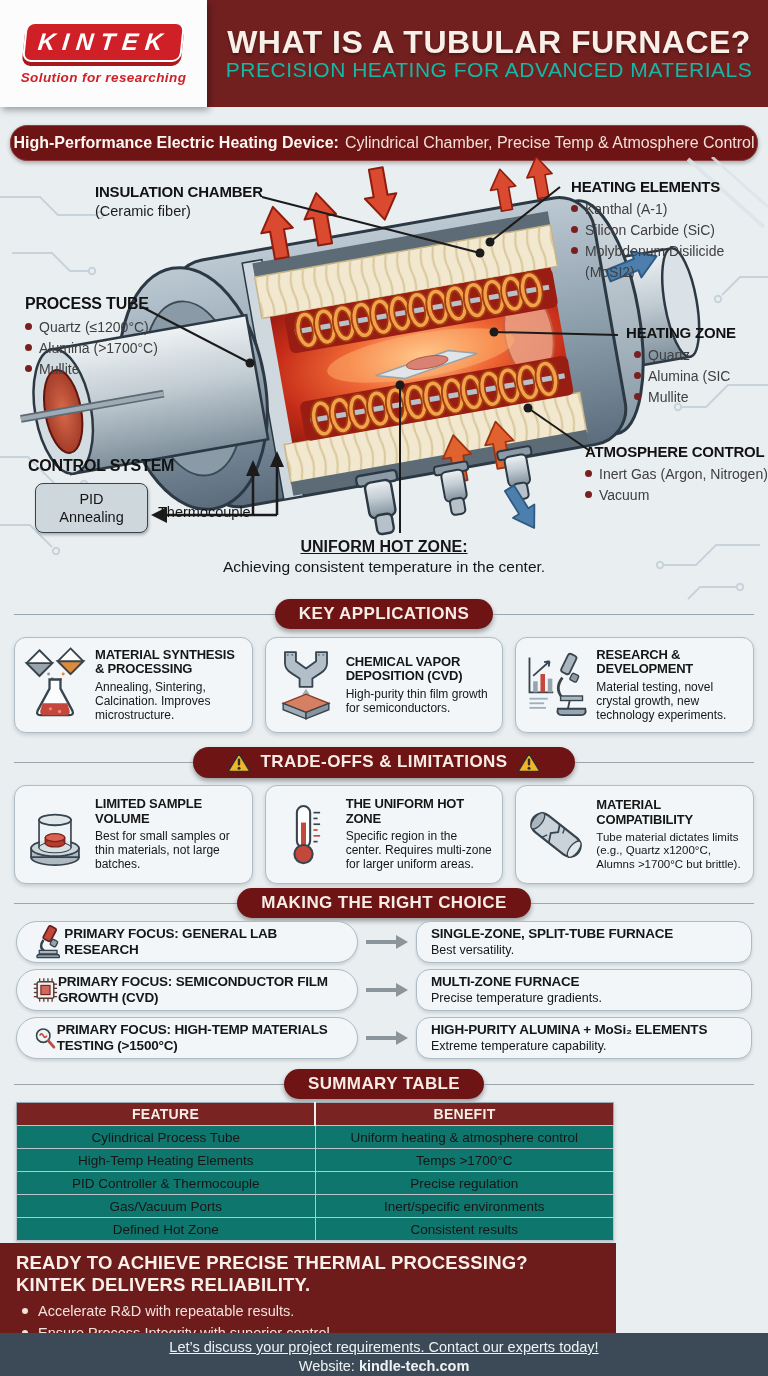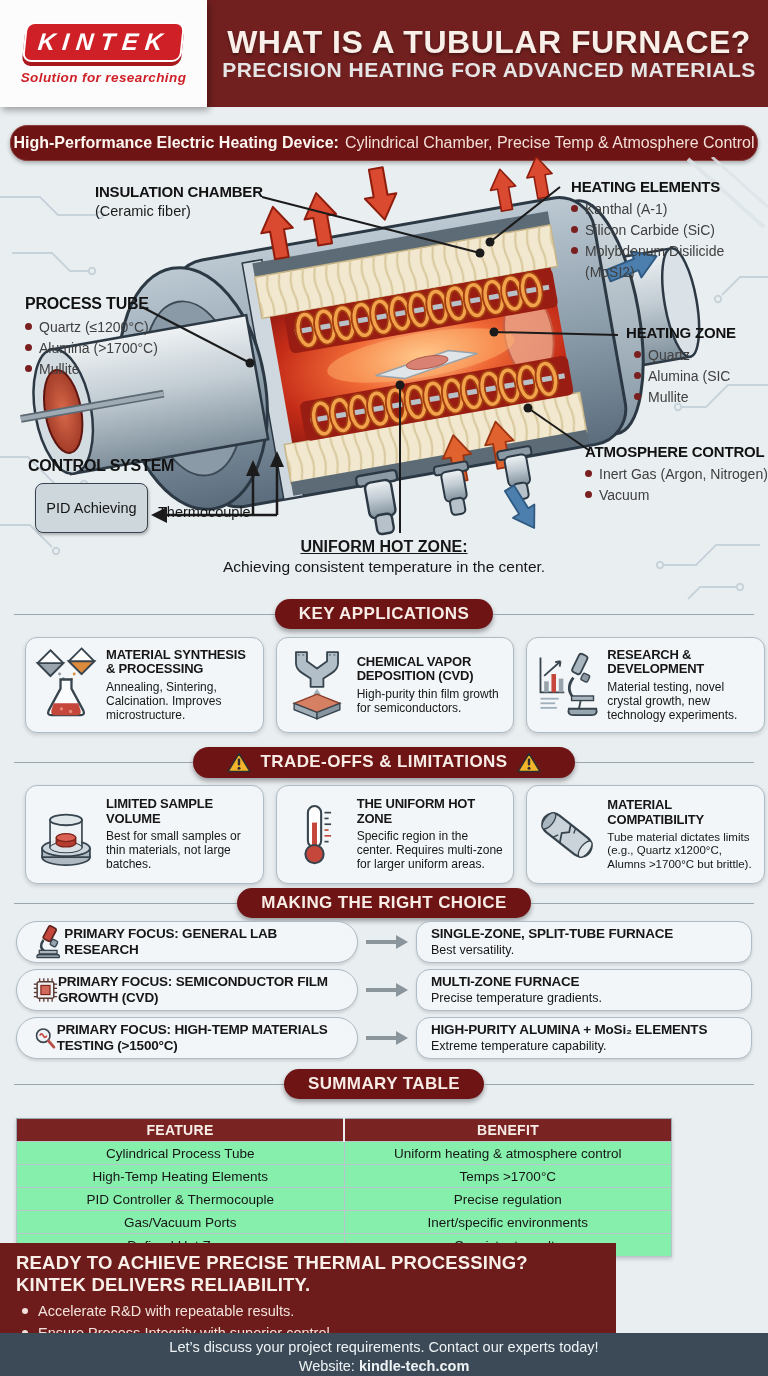--- a/index.html
+++ b/index.html
@@ -13,21 +13,21 @@
             box-shadow:2px 3px 7px rgba(0,0,0,.35);display:flex;flex-direction:column;
             align-items:center;justify-content:center;z-index:3;}
   .logo-badge{background:#cf2027;color:#fff;border:2px solid #fff;border-radius:9px;
               box-shadow:0 4px 0 #a8181d;padding:4px 12px;font-weight:800;font-style:italic;
               font-size:24px;letter-spacing:7px;transform:skewX(-6deg);}
   .logo-tagline{color:#cf2027;font-weight:700;font-style:italic;font-size:13.5px;margin-top:8px;letter-spacing:.4px;}
   .header-text{position:absolute;left:210px;top:0;width:558px;height:107px;display:flex;
                flex-direction:column;align-items:center;justify-content:center;}
   .header-title{color:#f8efe9;font-size:32px;font-weight:800;letter-spacing:.5px;line-height:1;
                 text-shadow:0 2px 3px rgba(0,0,0,.35);white-space:nowrap;}
-  .header-sub{color:#e5e5e5;font-size:21px;font-weight:700;letter-spacing:.5px;white-space:nowrap;}
+  .header-sub{color:#14b8a6;font-size:21px;font-weight:400;letter-spacing:.5px;white-space:nowrap;}
 
   
   .banner{position:absolute;top:125px;left:10px;width:748px;height:36px;background:#6e1414;
           border:1px solid #8d4040;border-radius:17px;display:flex;align-items:center;
           justify-content:center;box-shadow:0 2px 4px rgba(0,0,0,.3);white-space:nowrap;}
   .banner b{color:#fdf6f1;font-size:16px;}
   .banner span.rest{color:#f3dfd8;font-size:16px;margin-left:6px;font-weight:400;}
 
   
   #diagram{position:absolute;top:157px;left:0;width:768px;height:443px;}
@@ -50,21 +50,21 @@
   
   .sec{position:absolute;left:0;width:768px;height:32px;display:flex;align-items:center;z-index:4;}
   .sec .line{flex:1;height:1px;background:#9aa7af;}
   .sec .edge{width:14px;}
   .pill{background:#6e1414;color:#f7ece6;font-weight:800;font-size:17px;letter-spacing:.4px;
         padding:5px 24px;border-radius:17px;box-shadow:0 3px 5px rgba(0,0,0,.35);
         white-space:nowrap;display:flex;align-items:center;}
   .pill .warn{margin:0 10px;display:block;}
 
   
-  .cards{position:absolute;left:25px;width:740px;display:flex;gap:12px;z-index:4;}
+  .cards{position:absolute;left:14px;width:740px;display:flex;gap:12px;z-index:4;}
   .card{flex:1;background:#f2f6f8;border:1.6px solid #aebcc5;border-radius:12px;
         box-shadow:0 2px 4px rgba(0,0,0,.15);display:flex;align-items:center;
         padding:6px 9px 6px 7px;gap:7px;}
   .card .cicon{flex:0 0 66px;display:flex;align-items:center;justify-content:center;}
   .card h4{font-size:13px;font-weight:800;line-height:1.12;margin:0 0 4px;letter-spacing:-.2px;}
   .card p{font-size:12px;line-height:1.16;margin:0;}
 
   
   .choice-left{position:absolute;left:16px;width:342px;height:42px;background:#f2f6f8;
                border:1.6px solid #aebcc5;border-radius:21px;display:flex;align-items:center;
@@ -72,38 +72,38 @@
   .choice-left .flabel{font-size:13.5px;font-weight:800;line-height:1.15;letter-spacing:-.2px;}
   .choice-arrow{position:absolute;left:362px;width:50px;height:42px;display:flex;
                 align-items:center;justify-content:center;z-index:4;}
   .choice-right{position:absolute;left:416px;width:336px;height:42px;background:#f2f6f8;
                 border:1.6px solid #aebcc5;border-radius:14px;display:flex;flex-direction:column;
                 justify-content:center;padding:0 10px 0 14px;box-shadow:0 2px 3px rgba(0,0,0,.12);z-index:4;}
   .choice-right .rt{font-size:13.5px;font-weight:800;letter-spacing:-.2px;line-height:1.1;}
   .choice-right .rd{font-size:12.5px;margin-top:2px;}
 
   
-  .sum-table{position:absolute;left:16px;top:1102px;width:656px;border-collapse:collapse;
-             background:#86efac;box-shadow:0 2px 4px rgba(0,0,0,.18);z-index:4;margin-top:16px;}
+  .sum-table{position:absolute;left:16px;top:1102px;width:598px;border-collapse:collapse;
+             background:#0f766e;box-shadow:0 2px 4px rgba(0,0,0,.18);z-index:4;}
   .sum-table th{background:#7a2323;color:#f7ece6;font-size:14px;font-weight:800;
                 padding:3px 0;letter-spacing:.3px;}
   .sum-table th+th{border-left:2px solid #e9eef1;}
   .sum-table td{font-size:13.5px;text-align:center;padding:3.5px 0;border:1px solid #b9c4cc;}
   .sum-table{border:1.5px solid #9daab3;}
 
   
   .footer-red{position:absolute;top:1243px;left:0;width:616px;height:90px;background:#6e1b1b;
               color:#f4e8e2;padding:9px 16px 0;z-index:4;}
   .footer-red h2{margin:0;font-size:18.5px;font-weight:800;letter-spacing:.2px;color:#f8efe9;}
   .fbullet{display:flex;align-items:baseline;font-size:14.5px;line-height:1.52;color:#f1e2db;}
   .fbullet .dot{width:6px;height:6px;border-radius:50%;background:#f1e2db;flex:0 0 6px;
                 margin:0 10px 0 6px;position:relative;top:-2px;}
   .footer-slate{position:absolute;top:1333px;left:0;width:768px;height:43px;background:#3b4a56;
                 color:#eef2f5;text-align:center;padding-top:6px;z-index:4;}
-  .footer-slate .l1{font-size:14.5px;}
+  .footer-slate .l1{font-size:14.5px;text-decoration:underline;}
   .footer-slate .l2{font-size:14.5px;margin-top:3px;}
   .footer-slate b{font-weight:800;}
 </style>
 </head>
 <body>
 
 <div id="page">
 
   <div class="header">
     <div class="logo-box">
@@ -384,21 +384,21 @@
         <div class="dbullet">
             <span class="dot"></span>
             <span>Vacuum</span>
           </div>
       </div>
     </div>
 
     <div class="dlabel" style="left:28px;top:300px;">
       <div class="t" style="font-size:16px;">CONTROL SYSTEM</div>
     </div>
-    <div class="pid-box">PID Achieving</div>
+    <div class="pid-box">PID Annealing</div>
     <div class="thermo-label">Thermocouple</div>
 
     <div class="hotzone">
       <div class="t">UNIFORM HOT ZONE:</div>
       <div class="s">Achieving consistent temperature in the center.</div>
     </div>
   </div>
 
   <div class="sec" style="top:598px;">
     <div class="edge"></div>

